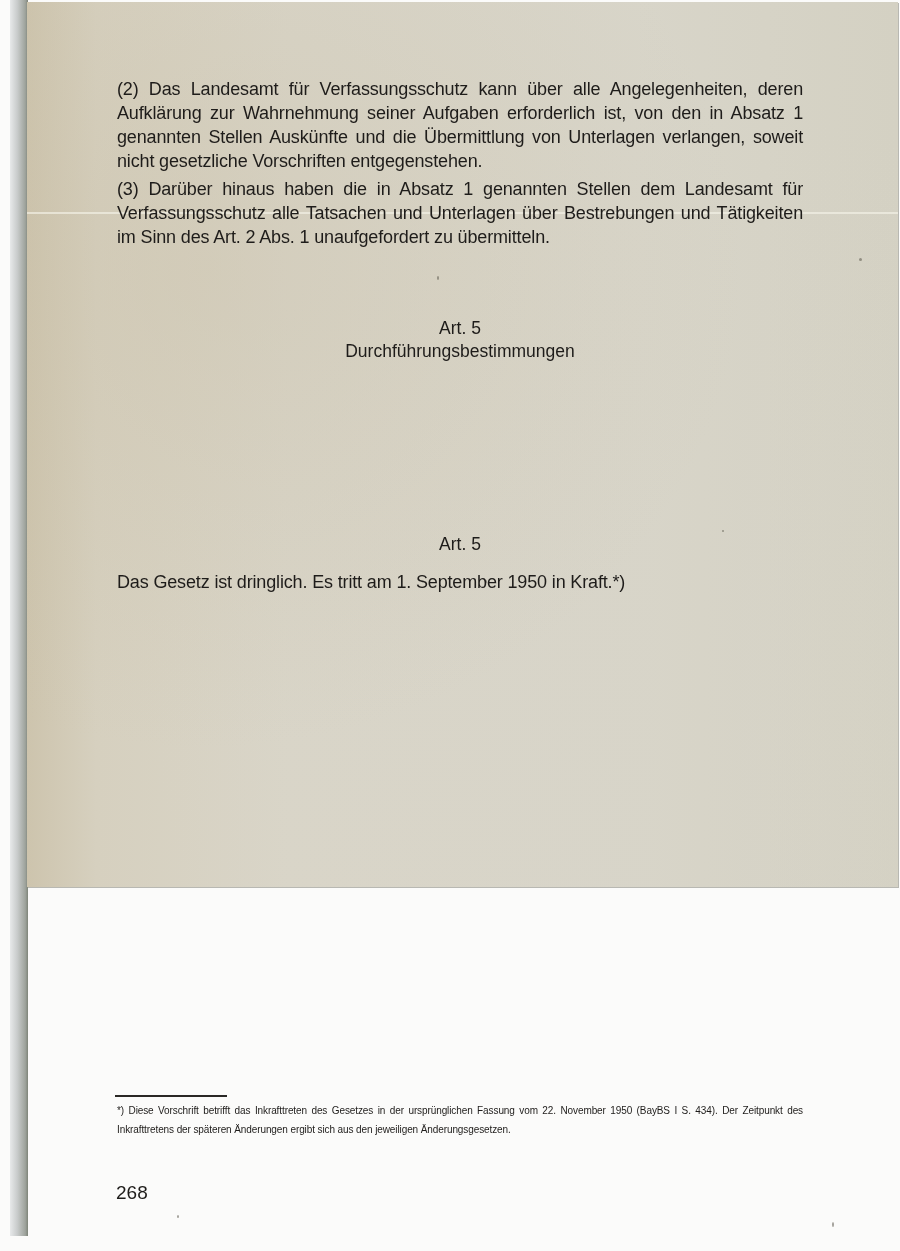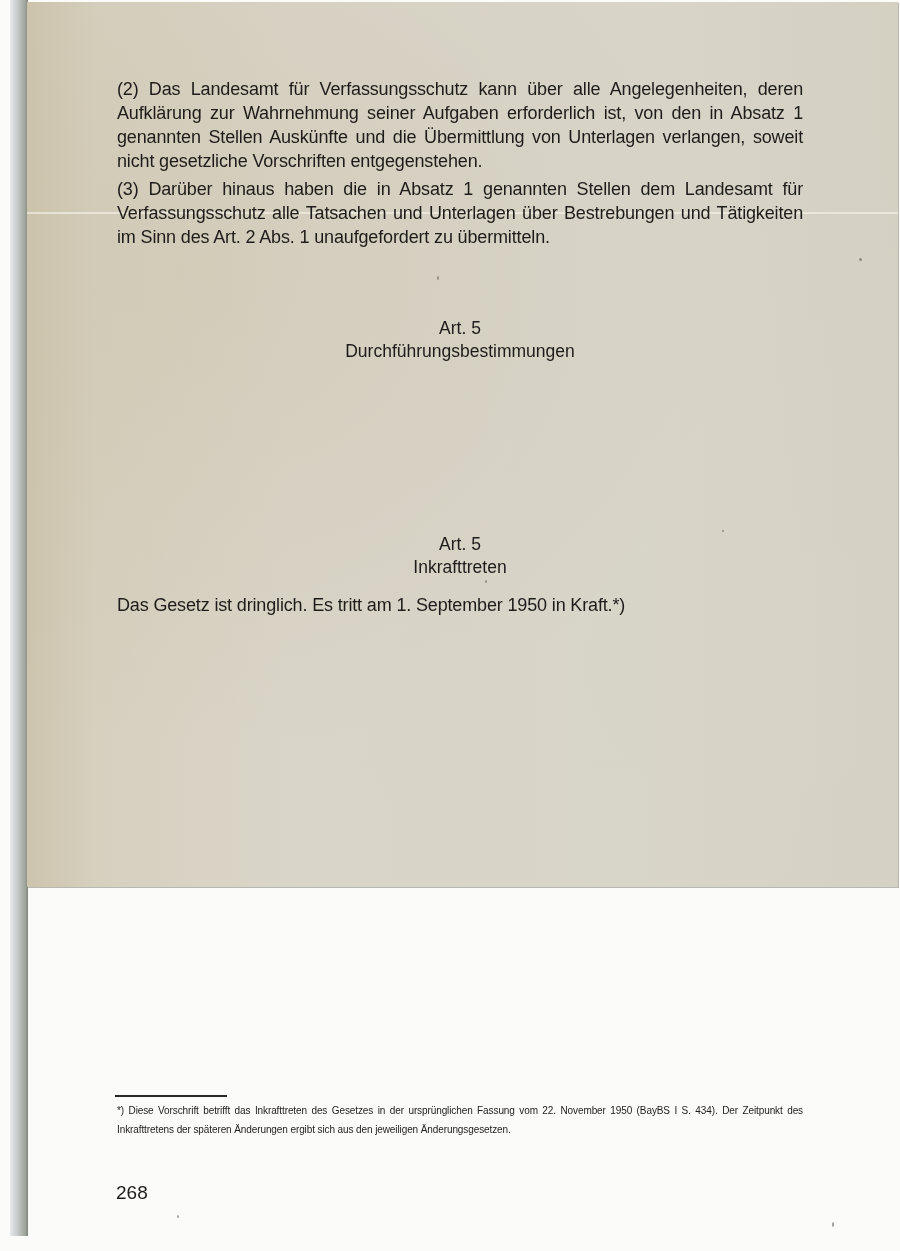--- a/index.html
+++ b/index.html
@@ -115,21 +115,20 @@
     <p class="para">(3) Darüber hinaus haben die in Absatz 1 genannten Stellen dem Landesamt für Verfassungsschutz alle Tatsachen und Unterlagen über Bestrebungen und Tätigkeiten im Sinn des Art. 2 Abs. 1 unaufgefordert zu übermitteln.</p>
   </div>
 
   <div class="text-block" style="top:315px;">
     <p class="heading">Art. 5</p>
     <p class="heading">Durchführungsbestimmungen</p>
   </div>
 
   <div class="text-block" style="top:531px;">
     <p class="heading">Art. 5</p>
-    <p class="heading">Inkrafttreten</p>
     <p class="para" style="margin-top:14px; text-align:left;">Das Gesetz ist dringlich. Es tritt am 1. September 1950 in Kraft.*)</p>
   </div>
 
   <div class="footnote-rule"></div>
 
   <div class="text-block" style="top:1100px;">
     <p class="footnote">*) Diese Vorschrift betrifft das Inkrafttreten des Gesetzes in der ursprünglichen Fassung vom 22. November 1950 (BayBS I S. 434). Der Zeitpunkt des Inkrafttretens der späteren Änderungen ergibt sich aus den jeweiligen Änderungsgesetzen.</p>
   </div>
 
   <div class="page-number">268</div>

